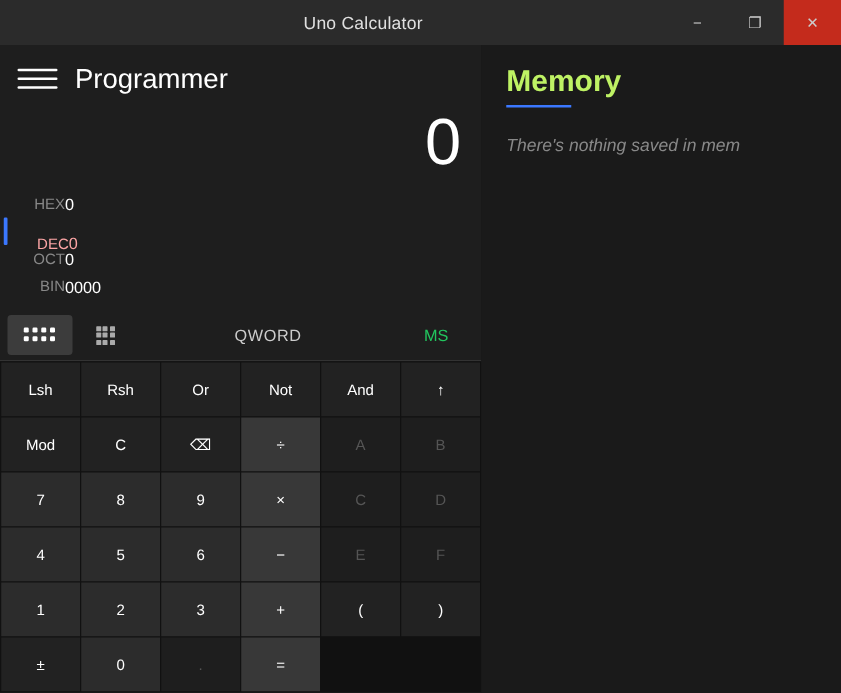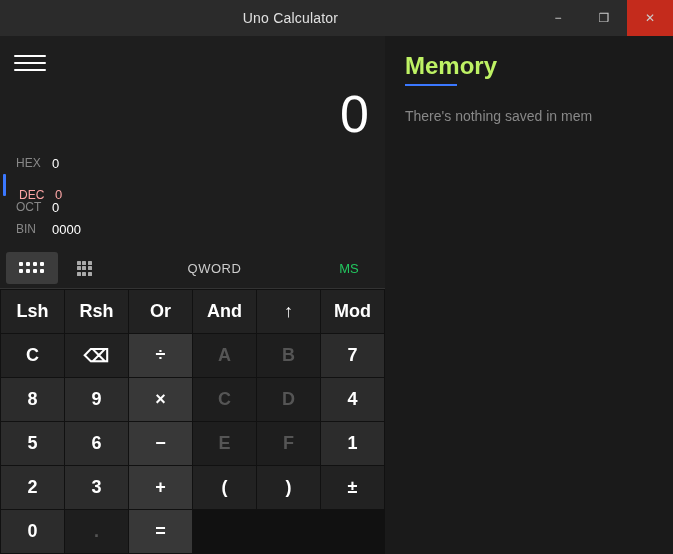--- a/index.html
+++ b/index.html
@@ -117,20 +117,21 @@
       align-items: center;
       padding: 2px 0;
       font-size: 13px;
       height: 22px;
     }
     .base-label {
       width: 36px;
       color: #888;
       font-size: 12px;
       font-weight: 500;
+      text-align: right;
     }
     .base-value {
       color: #ffffff;
       font-size: 13px;
     }
     .base-row.active .base-label,
     .base-row.active .base-value {
       color: #fca5a5;
       margin-top: 19px;
     }
@@ -213,22 +214,22 @@
       grid-template-columns: repeat(6, 1fr);
       grid-template-rows: repeat(6, 1fr);
       gap: 1px;
       padding: 1px;
       background: #111;
     }
     .calc-btn {
       background: #2c2c2c;
       border: none;
       color: #fff;
-      font-size: 18px;
-      font-weight: 700;
+      font-size: 12px;
+      font-weight: 400;
       cursor: pointer;
       display: flex;
       align-items: center;
       justify-content: center;
       height: 100%;
       transition: background 0.1s;
     }
     .calc-btn.dark { background: #222; }
     .calc-btn.operator { background: #383838; }
     .calc-btn.disabled { color: #555; cursor: default; background: #1e1e1e; }
@@ -251,20 +252,21 @@
     .memory-underline {
       width: 52px;
       height: 2px;
       background: #3b78ff;
       margin-bottom: 20px;
     }
     .memory-empty-text {
       font-size: 14px;
       color: #888;
       line-height: 1.5;
+      font-style: italic;
     }
   </style>
 </head>
 <body>
 
 <div class="titlebar">
   <div style="width:46px"></div>
   <span class="titlebar-title">Uno Calculator</span>
   <div class="titlebar-controls">
     <button class="titlebar-btn minimize">−</button>
@@ -276,20 +278,21 @@
 <div class="main-layout">
 
   <div class="left-panel">
 
     <div class="header-row">
       <div class="hamburger-btn">
         <span></span>
         <span></span>
         <span></span>
       </div>
+      <span class="app-title">Programmer</span>
     </div>
 
     <div class="number-display">
       <span class="value">0</span>
     </div>
 
     <div class="bases">
 
       <div class="base-row">
         <span class="base-label">HEX</span>
@@ -341,20 +344,21 @@
         </div>
       </button>
       <button class="word-size-btn">QWORD</button>
       <button class="ms-btn">MS</button>
     </div>
 
     <div class="calc-buttons" id="calc-buttons">
     <button class="calc-btn dark">Lsh</button>
         <button class="calc-btn dark">Rsh</button>
         <button class="calc-btn dark">Or</button>
+        <button class="calc-btn dark">Not</button>
         <button class="calc-btn dark">And</button>
         <button class="calc-btn dark">↑</button>
         <button class="calc-btn dark">Mod</button>
         <button class="calc-btn dark">C</button>
         <button class="calc-btn dark">⌫</button>
         <button class="calc-btn operator">÷</button>
         <button class="calc-btn disabled">A</button>
         <button class="calc-btn disabled">B</button>
         <button class="calc-btn">7</button>
         <button class="calc-btn">8</button>

